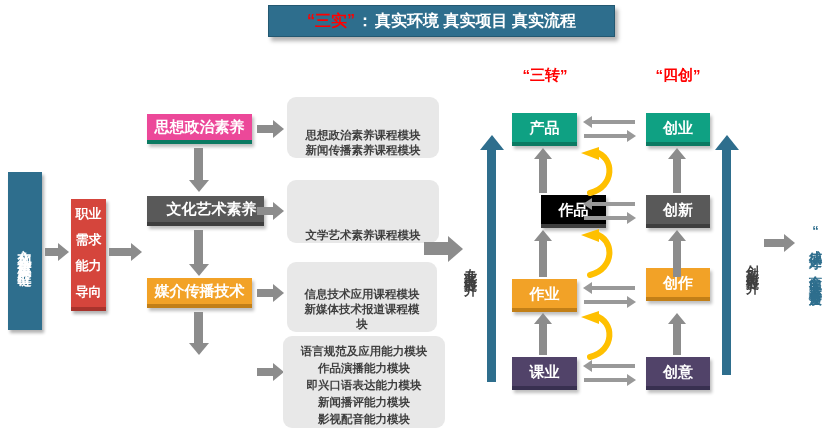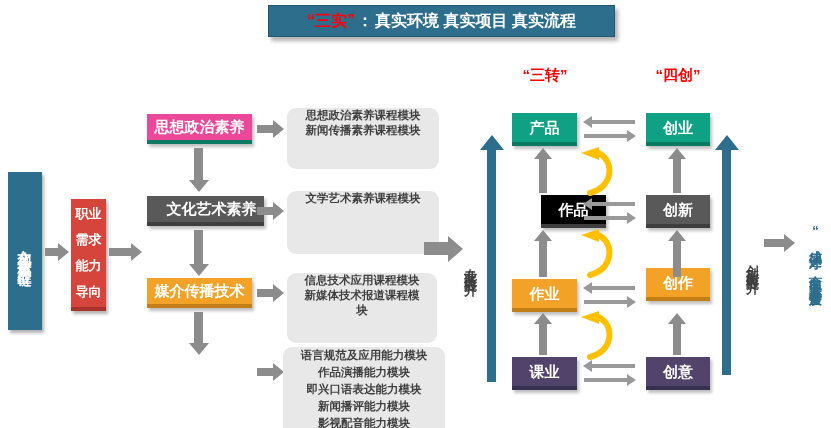--- a/index.html
+++ b/index.html
@@ -46,21 +46,21 @@
     text-align:center; white-space:pre-line; line-height:26px; padding-top:2px;
     box-shadow:2px 3px 3px rgba(0,0,0,0.3);
   }
   .axis-label { color:#3F3F3F; font-size:13px; letter-spacing:3px; }
   .outcome-label { color:#2E6E8D; font-size:13px; letter-spacing:2px; }
 
   
   .module {
     position:absolute; background:#E8E8E8; border-radius:9px; color:#3F3F3F;
     font-size:11.5px; font-weight:bold; line-height:15px; text-align:center;
-    display:flex; flex-direction:column; justify-content:flex-start;margin-top:11px;
+    display:flex; flex-direction:column; justify-content:flex-end;
   }
 
   
   .hdr { position:absolute; top:66px; width:68px; text-align:center;
          color:#FF0000; font-size:15px; font-weight:bold; }
 
   
   .arrow-right { position:absolute; background:#8C8C8C; height:8px; }
   .arrow-right::after { content:""; position:absolute; left:100%; top:50%;
     transform:translateY(-50%); width:0; height:0;

